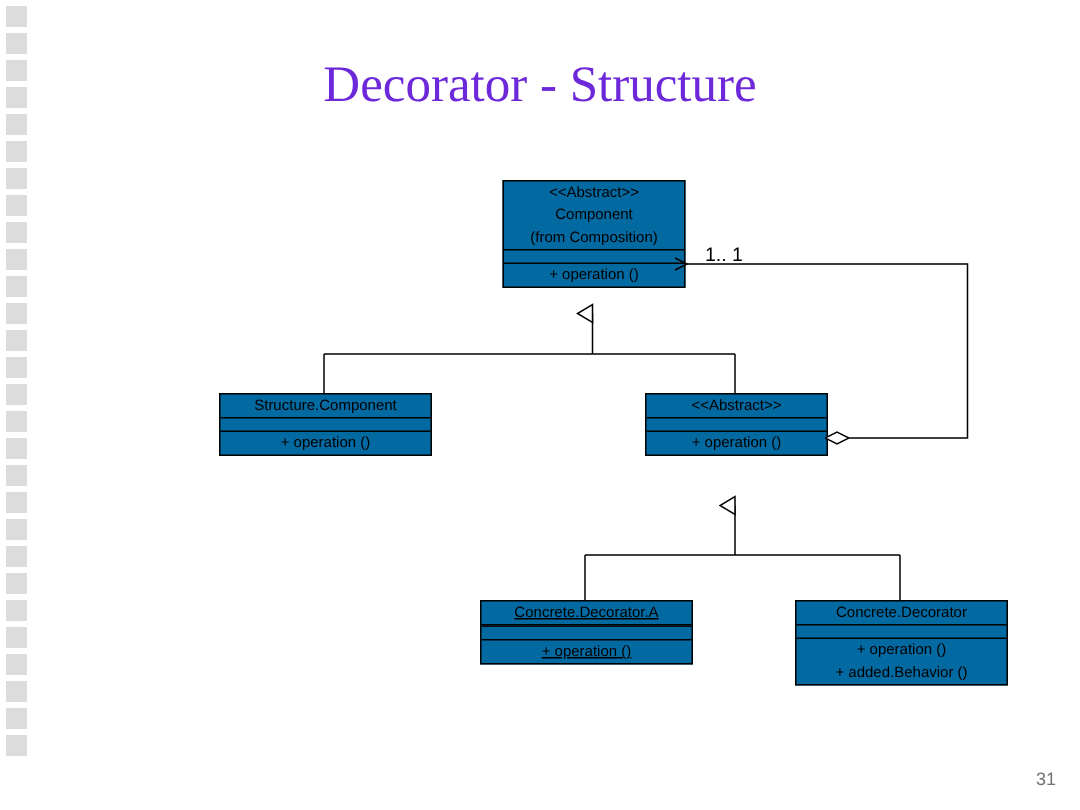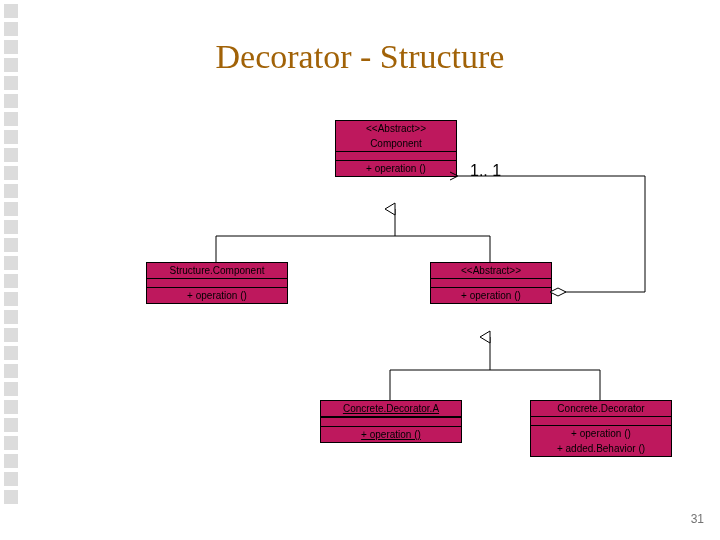--- a/index.html
+++ b/index.html
@@ -32,27 +32,27 @@
   }
   
   .title {
     position: absolute;
     left: 0;
     right: 0;
     top: 38px;
     text-align: center;
     font-family: "Times New Roman", Times, serif;
     font-size: 34px;
-    color: #a16207;
+    color: #6d28d9;
   }
   
   .uml {
     position: absolute;
     border: 1px solid #000;
-    background: #be185d;
+    background: #0369a1;
     font-size: 10px;
   }
   .uml .sect {
     padding: 2px 4px;
     text-align: center;
     white-space: nowrap;
   }
   .uml .sect.center {
     text-align: center;
   }
@@ -74,21 +74,21 @@
   
   svg.overlay {
     position: absolute;
     left: 0; top: 0;
     width: 720px;
     height: 540px;
     pointer-events: none;
   }
   .mult {
     position: absolute;
-    font-size: 16px;
+    font-size: 13px;
   }
 </style>
 </head>
 <body>
 
 <div class="stage">
 
   <div class="squares">
     <span></span>
       <span></span>
@@ -118,20 +118,21 @@
       <span></span>
       <span></span>
       <span></span>
   </div>
 
   <div class="title">Decorator - Structure</div>
 
   <div class="uml" style="left:335px; top:120px; width:120px;">
     <div class="sect center">&lt;&lt;Abstract&gt;&gt;</div>
     <div class="sect center">Component</div>
+    <div class="sect center">(from Composition)</div>
     <div class="sep"></div>
     <div class="empty"></div>
     <div class="sep"></div>
     <div class="sect">+ operation ()</div>
   </div>
 
   <div class="uml" style="left:146px; top:262px; width:140px;">
     <div class="sect center">Structure.Component</div>
     <div class="sep"></div>
     <div class="empty"></div>

